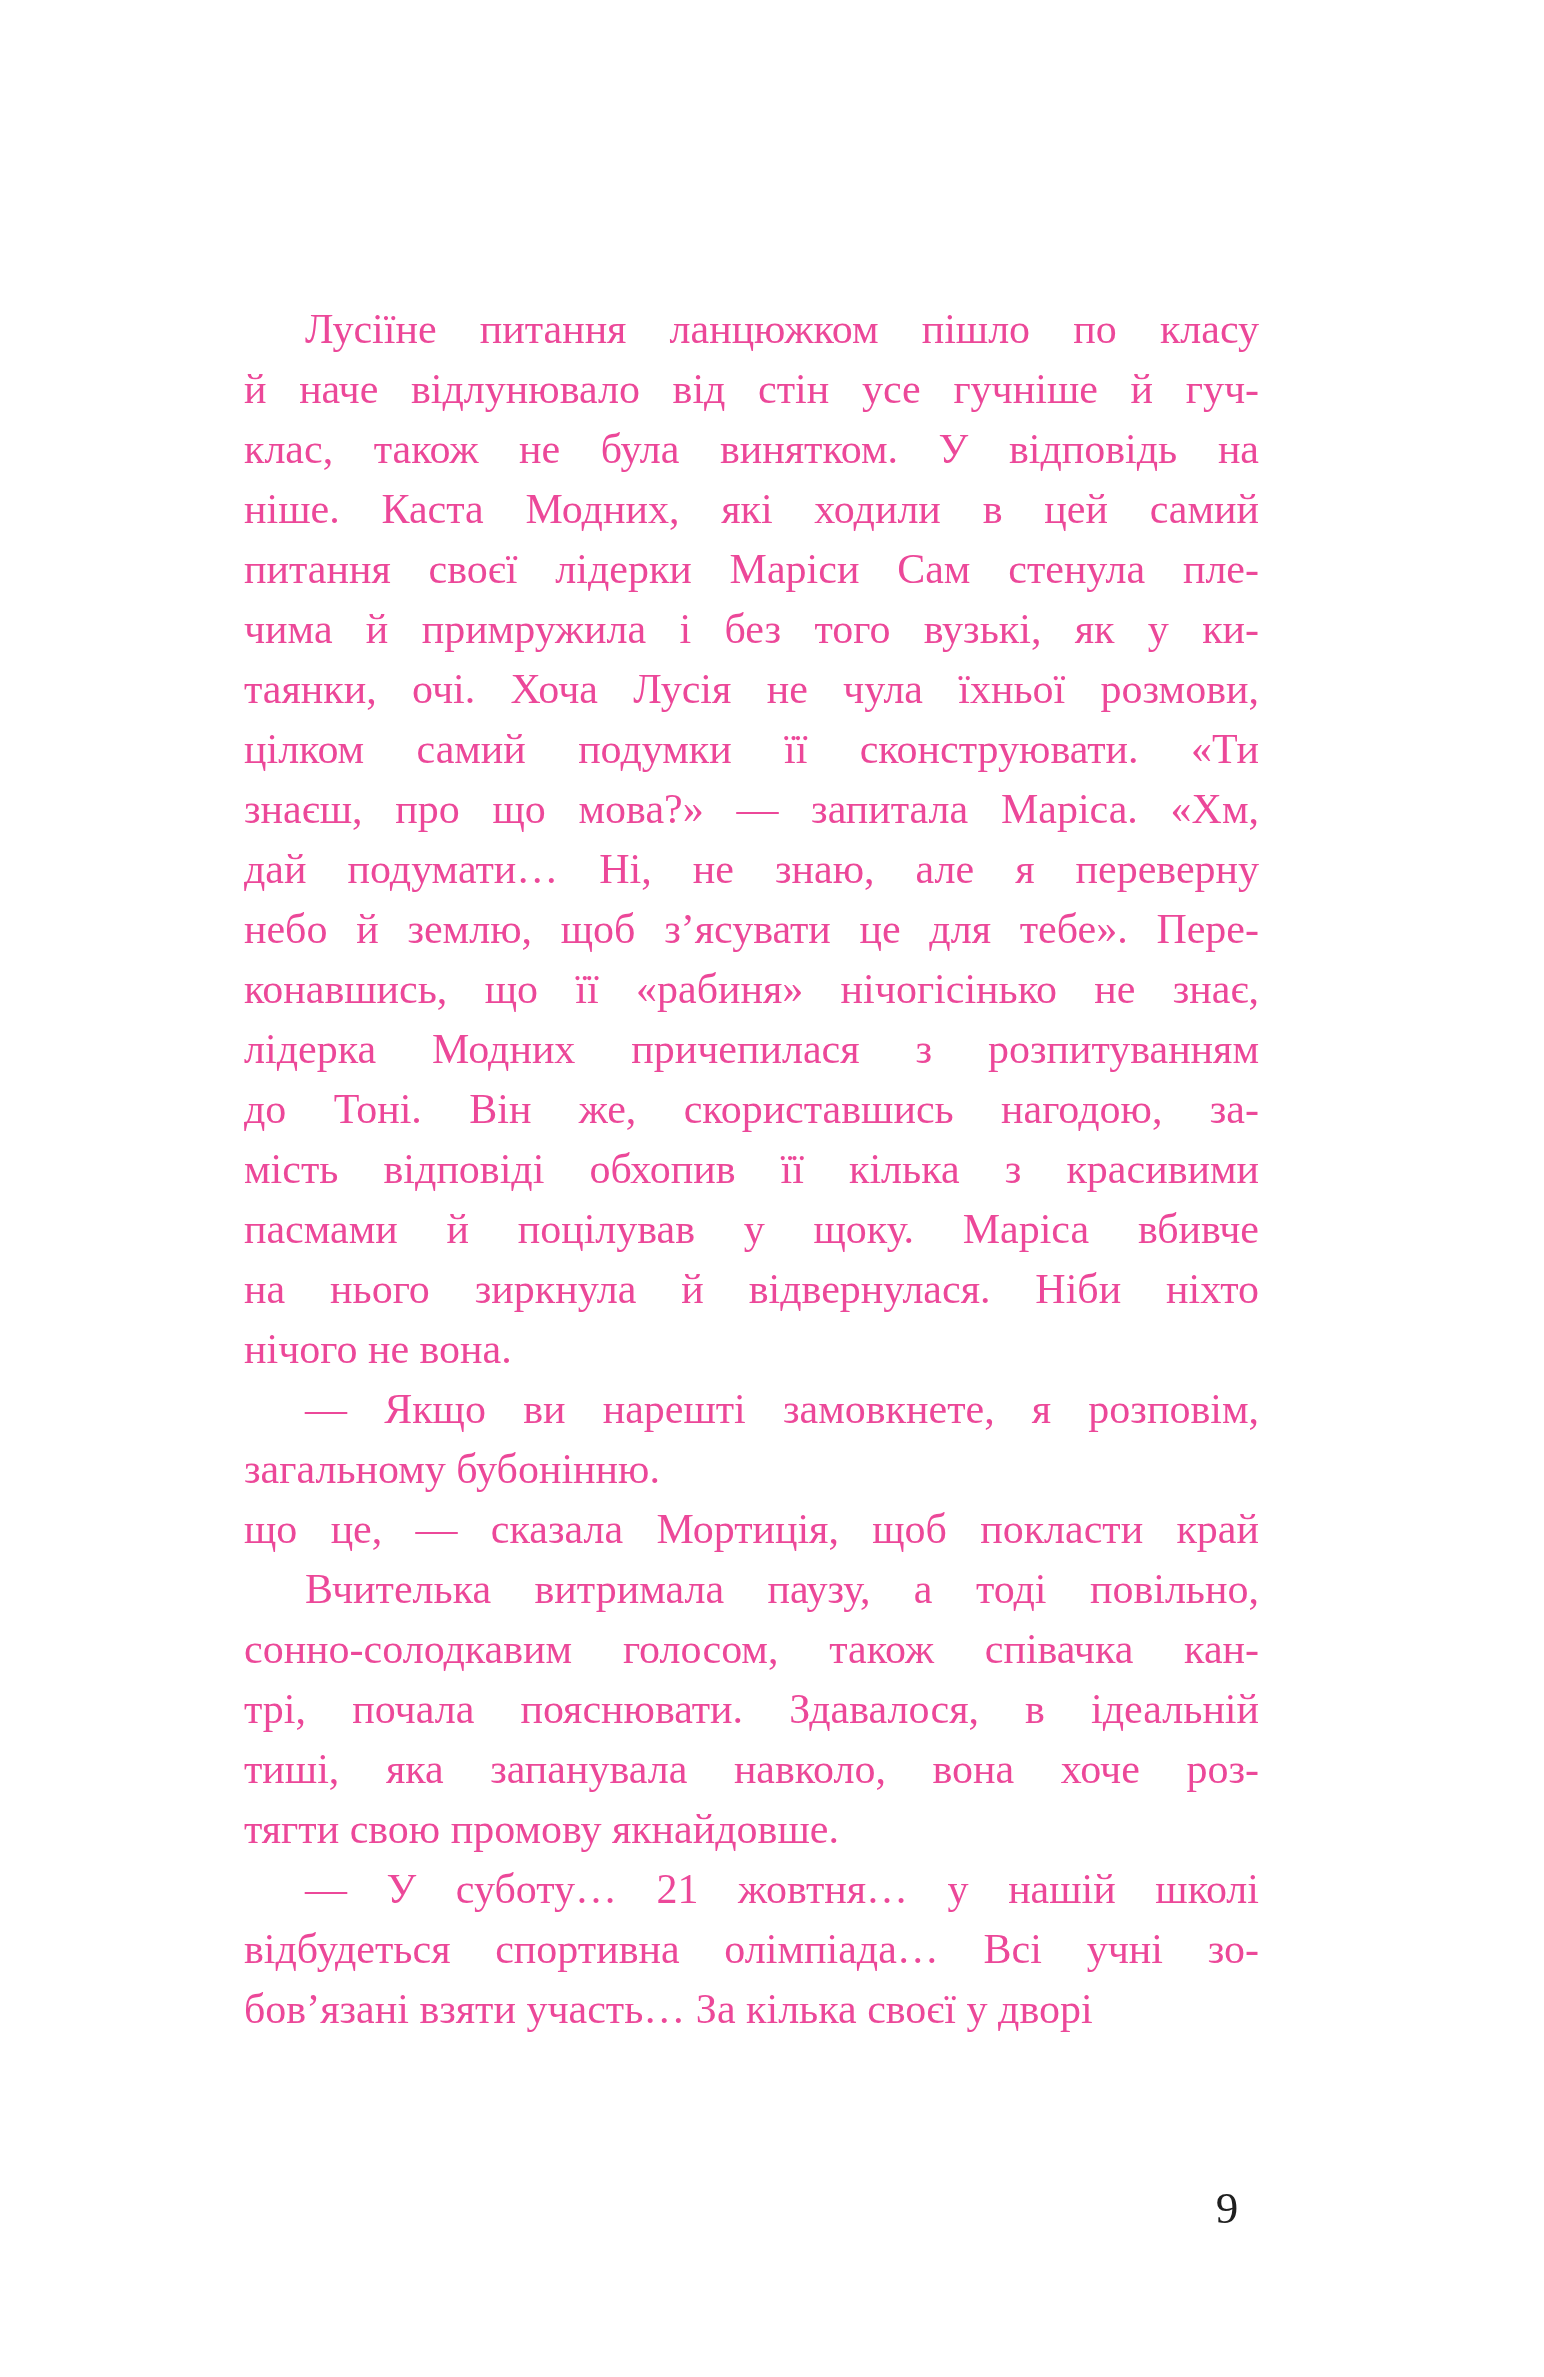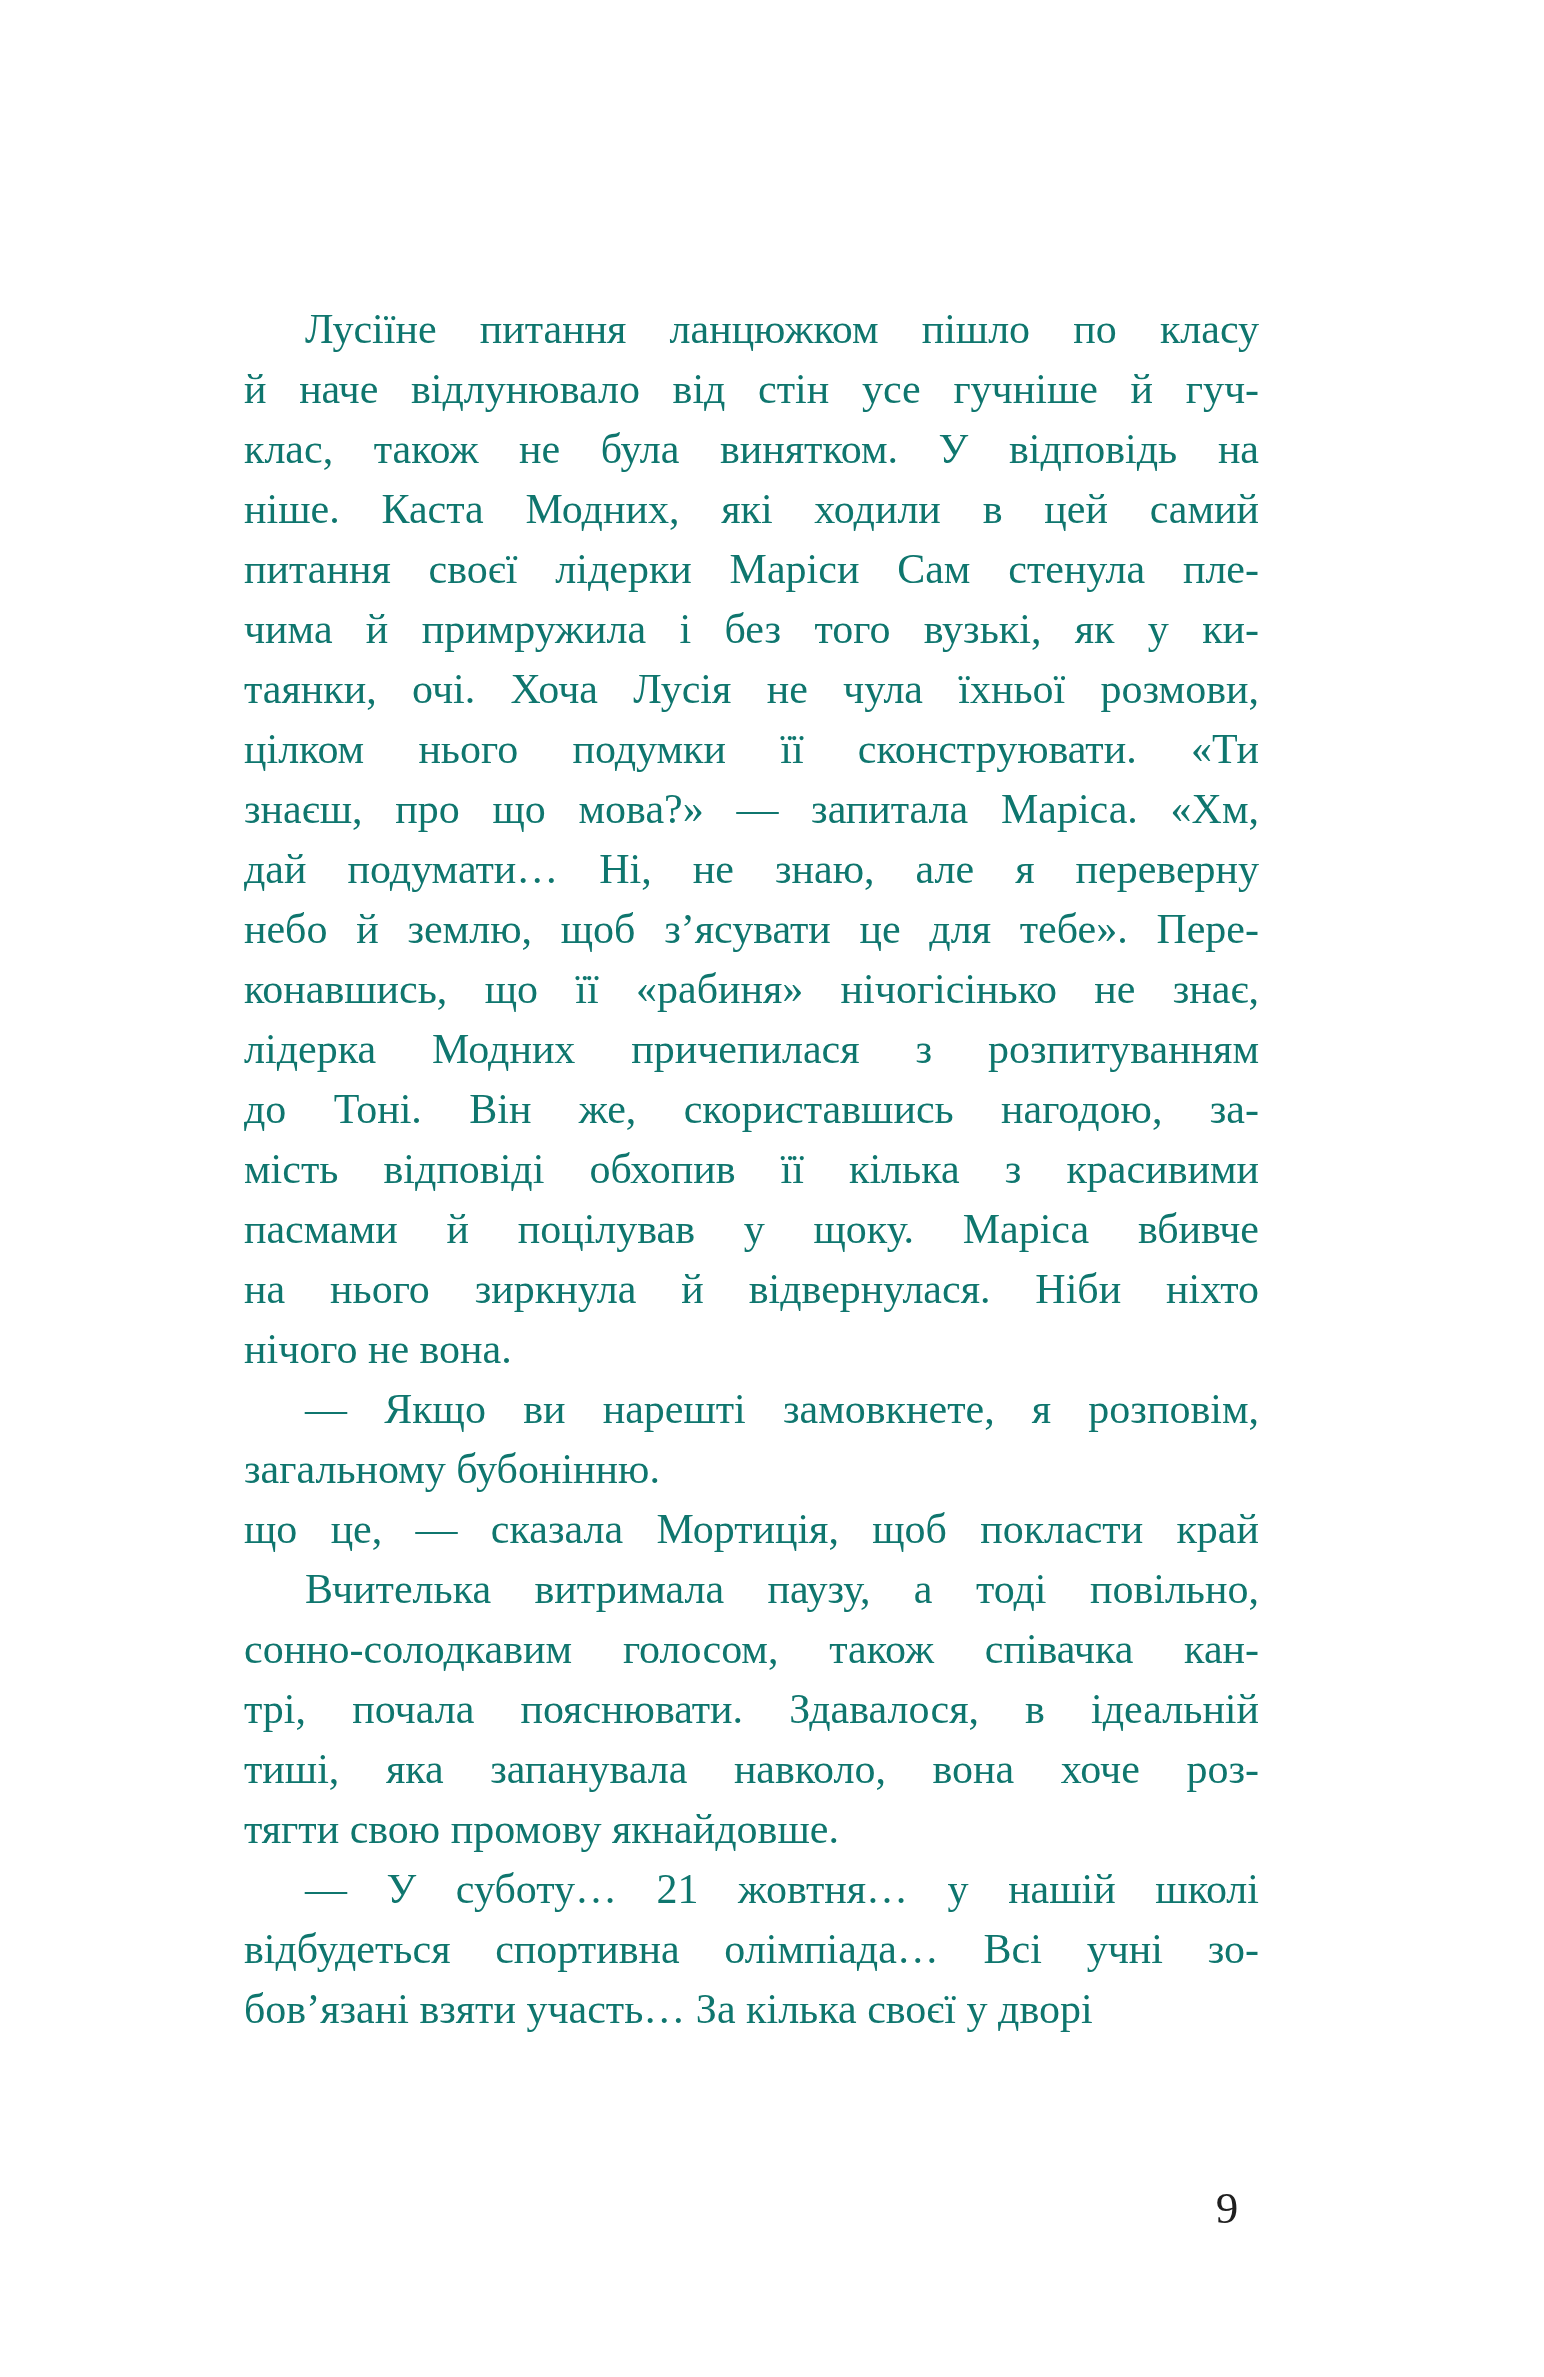--- a/index.html
+++ b/index.html
@@ -31,21 +31,21 @@
     padding: 0;
   }
   .line {
     font-size: 42px;
     line-height: 60px;
     text-align: justify;
     text-align-last: justify;
     white-space: normal;
     hyphens: none;
     overflow-wrap: normal;
-    color: #0f766e;
+    color: #ec4899;
   }
   .line.last {
     text-align-last: left;
   }
   .line.indent {
     text-indent: 61px;
   }
   .page-number {
     position: absolute;
     left: 1203px;
@@ -63,21 +63,21 @@
 <div class="book-page">
   <div class="text-block">
       <div class="paragraph">
         <div class="line indent">Лусіїне питання ланцюжком пішло по класу</div>
         <div class="line">й наче відлунювало від стін усе гучніше й гуч-</div>
         <div class="line">клас, також не була винятком. У відповідь на</div>
         <div class="line">ніше. Каста Модних, які ходили в цей самий</div>
         <div class="line">питання своєї лідерки Маріси Сам стенула пле-</div>
         <div class="line">чима й примружила і без того вузькі, як у ки-</div>
         <div class="line">таянки, очі. Хоча Лусія не чула їхньої розмови,</div>
-        <div class="line">цілком нього подумки її сконструювати. «Ти</div>
+        <div class="line">цілком самий подумки її сконструювати. «Ти</div>
         <div class="line">знаєш, про що мова?» — запитала Маріса. «Хм,</div>
         <div class="line">дай подумати… Ні, не знаю, але я переверну</div>
         <div class="line">небо й землю, щоб з’ясувати це для тебе». Пере-</div>
         <div class="line">конавшись, що її «рабиня» нічогісінько не знає,</div>
         <div class="line">лідерка Модних причепилася з розпитуванням</div>
         <div class="line">до Тоні. Він же, скориставшись нагодою, за-</div>
         <div class="line">мість відповіді обхопив її кілька з красивими</div>
         <div class="line">пасмами й поцілував у щоку. Маріса вбивче</div>
         <div class="line">на нього зиркнула й відвернулася. Ніби ніхто</div>
         <div class="line last">нічого не вона.</div>

